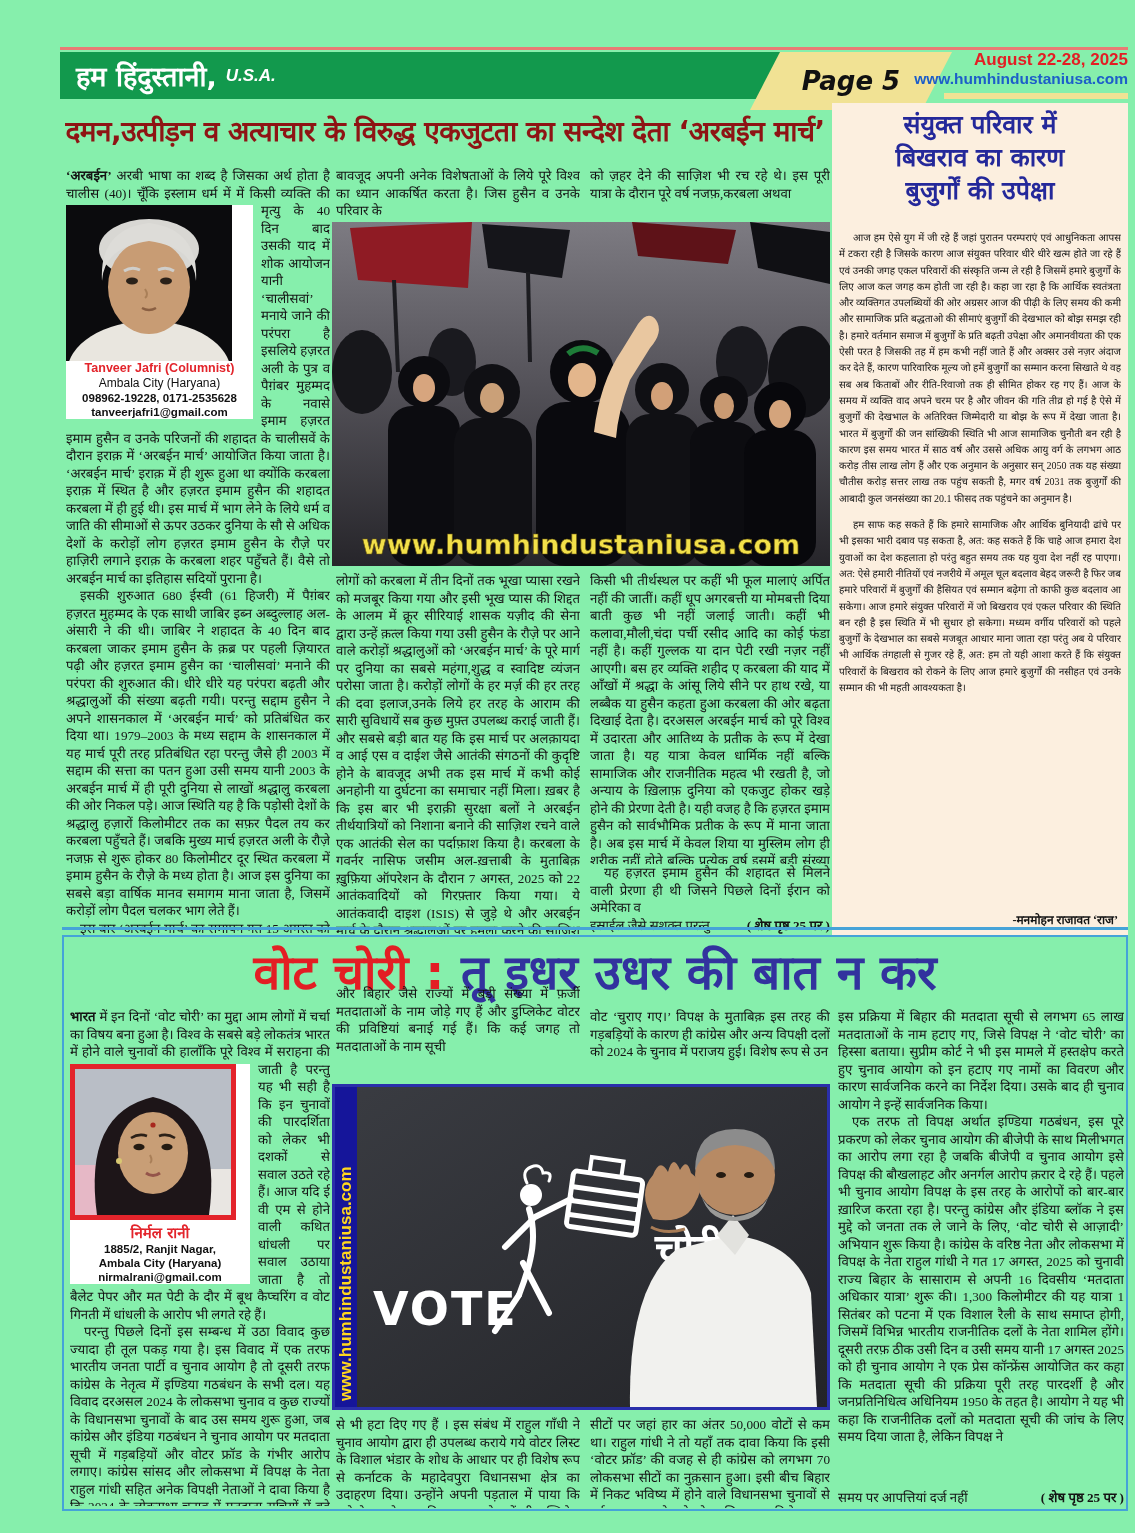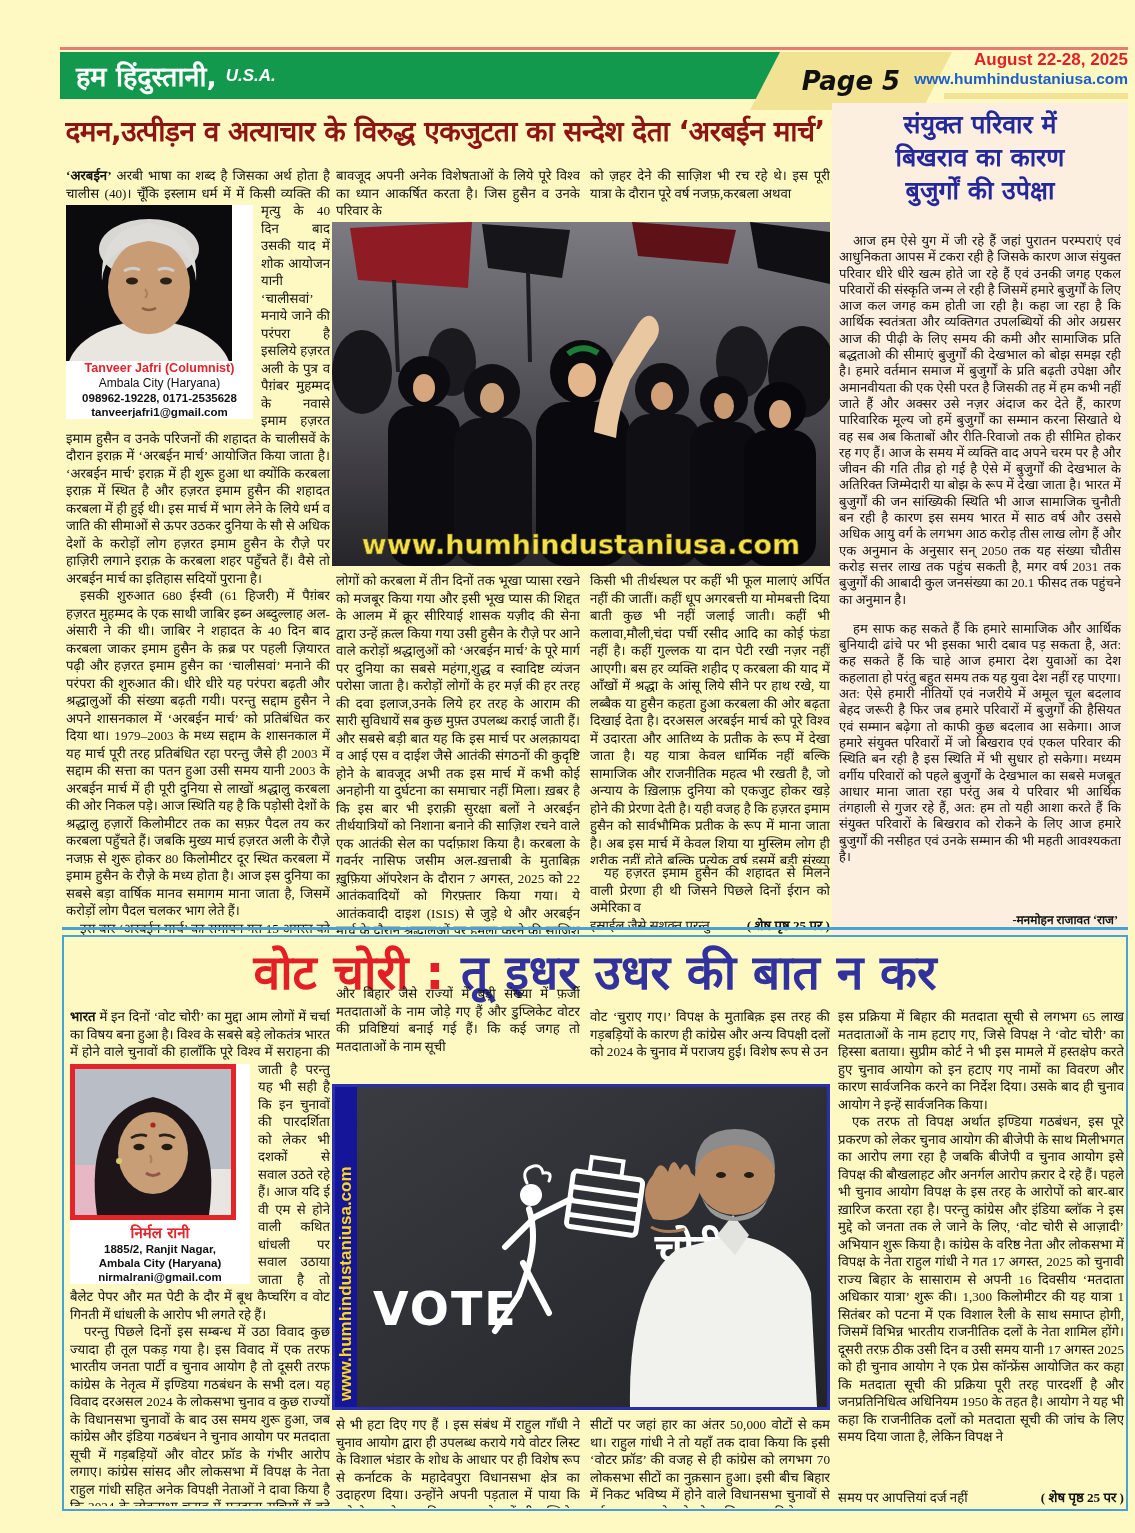--- a/index.html
+++ b/index.html
@@ -1,16 +1,16 @@
 <!DOCTYPE html>
 <html><head>
 <meta charset="utf-8">
 <style>
   html,body{margin:0;padding:0;background:#e9e9e9;}
-  #page{position:relative;width:1135px;height:1533px;background:#fef9c3;margin:0 auto;overflow:hidden;
+  #page{position:relative;width:1135px;height:1533px;background:#86efac;margin:0 auto;overflow:hidden;
         font-family:"Liberation Serif","DejaVu Serif",serif;color:#141414;}
   .abs{position:absolute;}
   
   .red-rule{left:60px;top:47px;width:1068px;height:3px;background:#e97b74;}
   .green-bar{left:60px;top:52px;width:728px;height:47px;background:#12994d;
              clip-path:polygon(0 0,100% 0,calc(100% - 30px) 100%,0 100%);
              display:flex;align-items:center;padding-left:16px;box-sizing:border-box;}
   .masthead-hi{font-family:"DejaVu Sans",sans-serif;font-weight:bold;font-size:27px;color:#fff;}
   .masthead-en{font-family:"Liberation Sans",sans-serif;font-weight:bold;font-style:italic;font-size:17px;color:#fff;margin-left:9px;}
   .page-tab{left:750px;top:52px;width:202px;height:58px;background:#f1e294;
@@ -38,21 +38,21 @@
   .cap .ph{font-size:11.5px;font-weight:bold;color:#111;}
   .cap .em{font-size:11.5px;font-weight:bold;color:#111;}
   .nr-box{float:left;width:180px;margin:3px 8px 2px 0;background:#fff;}
   .nr-photo{border:5px solid #e3242b;width:156px;height:146px;box-sizing:content-box;}
   .nr-cap .nm2{color:#e3242b;font-weight:bold;font-size:15px;font-family:"DejaVu Sans",sans-serif;}
   
   .family-box{left:832px;top:103px;width:296px;height:832px;background:#fcefdf;}
   .family-headline{padding-top:5px;text-align:center;color:#24289a;font-family:"DejaVu Sans",sans-serif;
                    font-weight:bold;font-size:25px;line-height:33px;}
   .family-body{position:absolute;left:7px;right:7px;top:117px;bottom:28px;overflow:hidden;
-               font-size:13px;line-height:16.3px;text-align:justify;}
+               font-size:10px;line-height:16.3px;text-align:justify;}
   .family-byline{position:absolute;right:10px;bottom:7px;font-weight:bold;font-size:12px;}
   
   .march-photo{left:332px;top:222px;width:498px;height:344px;overflow:hidden;}
   .vote-photo{left:332px;top:1084px;width:498px;height:326px;border:3px solid #2a2faa;box-sizing:border-box;overflow:hidden;background:#2e3035;}
   
   .blue-rule{left:62px;top:927px;width:1066px;height:3px;background:#45a3d8;}
   .vote-box{left:62px;top:935px;width:1066px;height:576px;border:2px solid #45a3d8;box-sizing:border-box;}
   .vote-headline{left:66px;top:941px;width:1058px;height:64px;text-align:center;overflow:hidden;
                  font-family:"DejaVu Sans",sans-serif;font-weight:bold;font-size:48px;line-height:62px;}
   .vh-red{color:#e31e24;}

